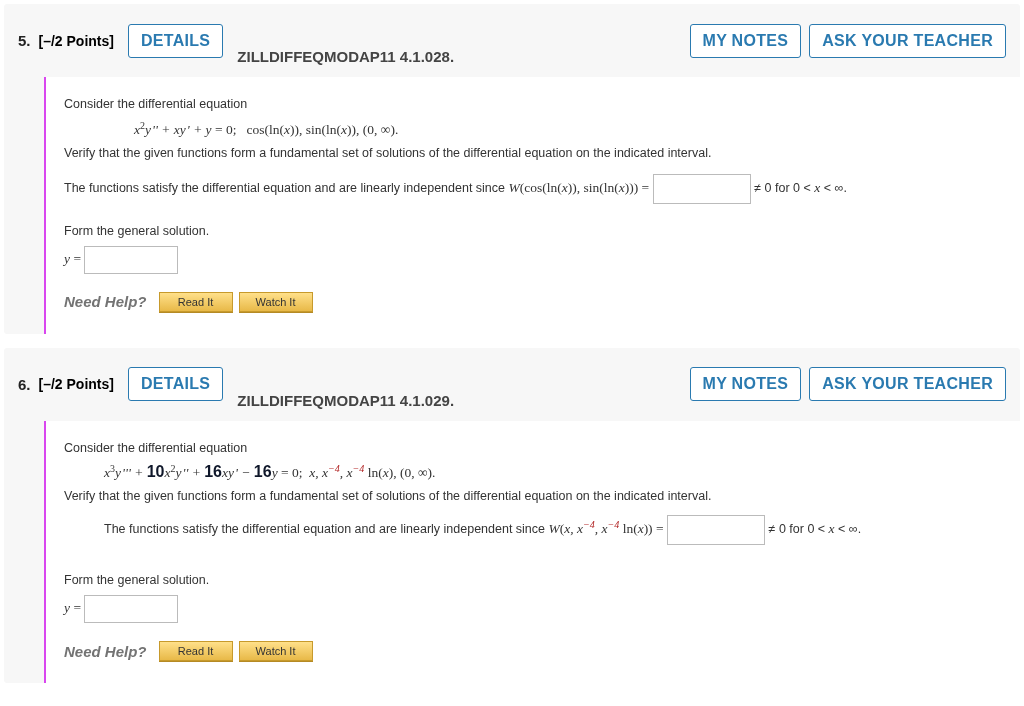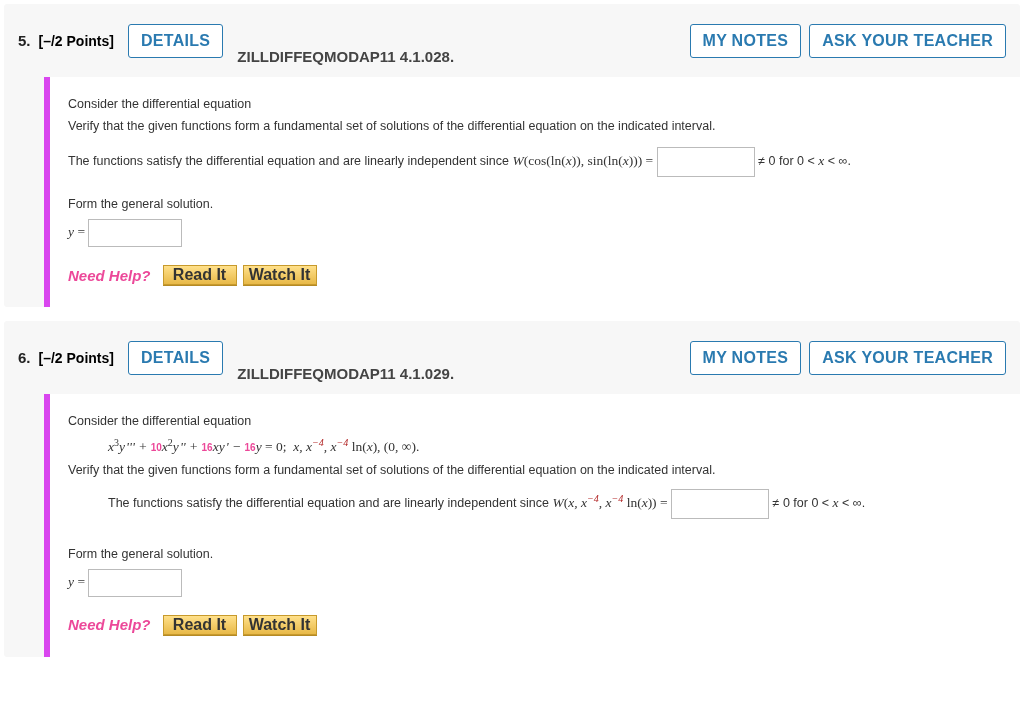--- a/index.html
+++ b/index.html
@@ -51,58 +51,58 @@
     font-weight: bold;
     font-size: 15px;
     color: #444;
     margin-left: 14px;
     margin-top: 32px;
   }
   .spacer { flex: 1; }
   .q-body {
     background: #fff;
     margin-left: 40px;
-    border-left: 6px solid #d946ef;
+    border-left: 2px solid #d946ef;
     padding: 12px 18px 22px 18px;
   }
   .line { margin: 8px 0; color: #333; font-size: 12.5px; }
   .indent { padding-left: 40px; }
   .indent2 { padding-left: 70px; }
   .math { font-family: "Times New Roman", serif; font-style: italic; font-size: 13.5px; }
   .rm { font-style: normal; }
   sup { font-size: 10px; }
-  .coef { color: #ec4899; font-style: normal; font-family: Arial, sans-serif; font-weight:600; font-size:10px;}
+  .coef { color: #0f172a; font-style: normal; font-family: Arial, sans-serif; font-weight:600; font-size:16px;}
   .expred { color: #b02020; }
   input.ans {
     border: 1px solid #bbb;
     padding: 4px 6px;
     font-size: 13px;
     vertical-align: middle;
   }
   .ans-med { width: 84px; height: 20px; }
   .ans-small { width: 80px; height: 18px; }
   .need-help-row {
     margin-top: 18px;
     display: flex;
     align-items: center;
     gap: 6px;
   }
   .need-help {
-    color: #ec4899;
+    color: #737373;
     font-style: italic;
     font-weight: bold;
     font-size: 15px;
     margin-right: 6px;
   }
   .help-btn {
     background: linear-gradient(#ffe08a, #e8b948);
     border: 1px solid #c79a2c;
     color: #333;
-    font-weight: bold;
-    font-size: 16px;
+    font-weight: normal;
+    font-size: 11px;
     width: 72px;
     height: 18px;
     display: inline-flex;
     align-items: center;
     justify-content: center;
     cursor: pointer;
     box-shadow: 0 1px 0 #b58a25;
   }
 </style>
 </head>
@@ -113,20 +113,23 @@
     <span class="q-num">5.</span>
     <span class="q-points">[–/2 Points]</span>
     <span class="btn">DETAILS</span>
     <span class="q-textbook">ZILLDIFFEQMODAP11 4.1.028.</span>
     <span class="spacer"></span>
     <span class="btn">MY NOTES</span>
     <span class="btn">ASK YOUR TEACHER</span>
   </div>
   <div class="q-body">
     <div class="line">Consider the differential equation</div>
+    <div class="line indent2">
+      <span class="math">x<sup class="rm">2</sup>y '' + xy ' + y <span class="rm">= 0;</span>&nbsp;&nbsp;&nbsp;<span class="rm">cos(ln(</span>x<span class="rm">)), sin(ln(</span>x<span class="rm">)), (0, ∞).</span></span>
+    </div>
     <div class="line">Verify that the given functions form a fundamental set of solutions of the differential equation on the indicated interval.</div>
     <div class="line" style="margin-top:14px;">
       <span>The functions satisfy the differential equation and are linearly independent since </span><span class="math">W<span class="rm">(cos(ln(</span>x<span class="rm">)), sin(ln(</span>x<span class="rm">))) =</span></span>
       <input class="ans ans-med" style="">
       <span> ≠ 0 for 0 &lt; </span><span class="math">x</span><span> &lt; ∞.</span>
     </div>
     <div class="line" style="margin-top:20px;">Form the general solution.</div>
     <div class="line">
       <span class="math">y <span class="rm">=</span></span>
       <input class="ans ans-small" style="">

